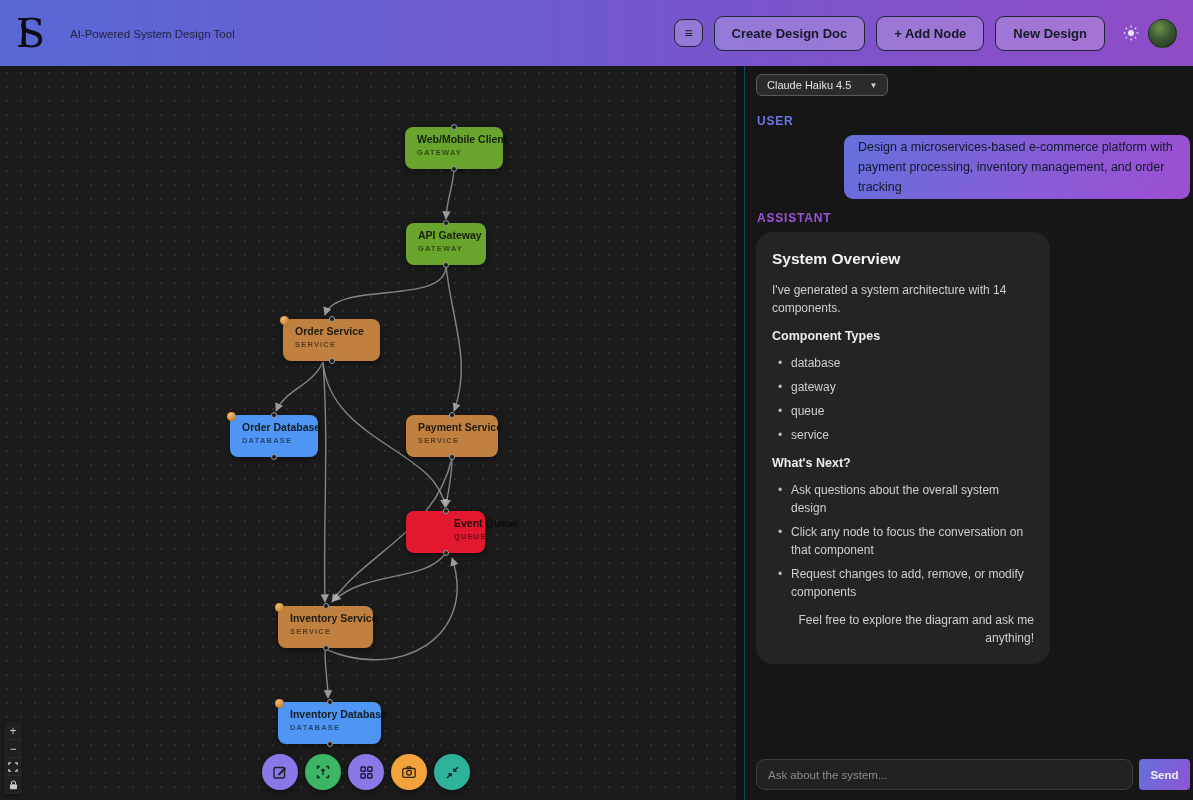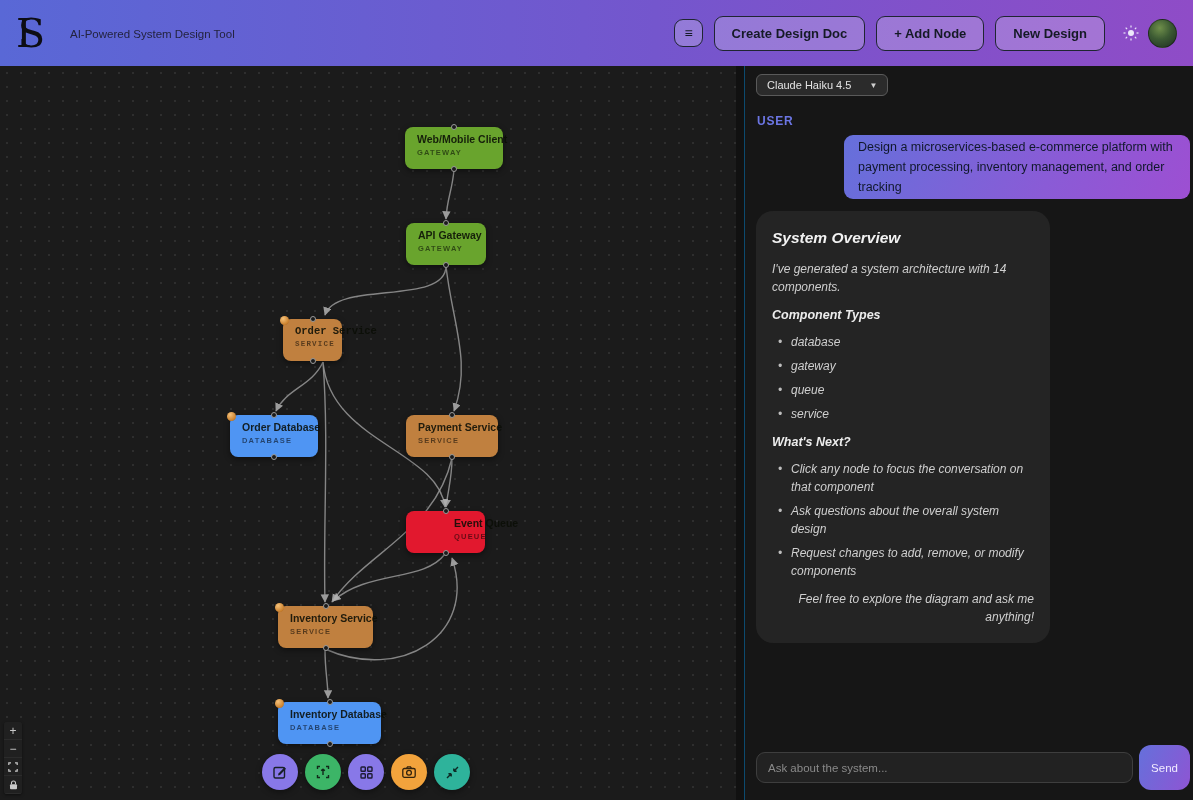--- a/index.html
+++ b/index.html
@@ -71,34 +71,34 @@
     font-size:11px; cursor:pointer; min-width:112px; justify-content:space-between; }
   .model-caret { font-size:8px; color:#cfcfcf; }
   .messages { flex:1; overflow-y:auto; padding:8px 11px 0 11px; }
   .role-label { font-size:12px; font-weight:700; letter-spacing:.8px; margin:4px 0 7px 1px; }
   .role-user { color:#6c76e4; }
   .role-assistant { color:#9b55d8; }
   .user-bubble { margin-left:88px; background:linear-gradient(115deg,#6570db 0%,#8a5bd6 60%,#9d4fd2 100%);
     border-radius:9px; padding:2px 14px; color:#10182b; font-size:12.5px; line-height:1.6;
     margin-bottom:12px; }
   .assistant-card { width:294px; background:#242424; border-radius:17px; padding:15px 16px;
-    color:#cfcfcf; font-size:12px; line-height:1.5; margin-bottom:12px;font-style:italic; }
+    color:#cfcfcf; font-size:12px; line-height:1.5; margin-bottom:12px; }
   .assistant-card h2 { color:#f2f2f2; font-size:15.5px; font-weight:700; margin-bottom:11px; }
   .assistant-card p { margin-bottom:10px; }
   .assistant-card h3 { color:#ededed; font-size:12.5px; font-weight:700; margin-bottom:8px; }
   .assistant-card ul { list-style:none; margin:0 0 10px 6px; }
   .assistant-card li { position:relative; padding-left:13px; margin-bottom:6px; }
   .assistant-card li::before { content:"•"; position:absolute; left:0; color:#bdbdbd; }
   .input-row { display:flex; gap:6px; padding:10px 11px 10px 11px; align-items:center; }
   .chat-input { flex:1; height:31px; background:#222; border:1px solid #3e3e3e;
     border-radius:9px; color:#ddd; font-size:11.5px; padding:0 11px; outline:none;
     font-family:"Liberation Sans", sans-serif; }
   .chat-input::placeholder { color:#8a8a8a; }
-  .send-btn { width:51px; height:45px; border:none; border-radius:12px; cursor:pointer;
-    background:linear-gradient(115deg,#6570db,#8e55d3); color:#f2ecff; font-weight:400;
+  .send-btn { width:51px; height:31px; border:none; border-radius:4px; cursor:pointer;
+    background:linear-gradient(115deg,#6570db,#8e55d3); color:#f2ecff; font-weight:700;
     font-size:11.5px; font-family:"Liberation Sans", sans-serif; }
 </style>
 </head>
 <body>
 
 <div class="app">
 
   <div class="header">
     <div class="logo">IS</div>
     <div class="title-block">
@@ -154,21 +154,21 @@
           <div class="n-type">GATEWAY</div>
           <div class="handle top"></div>
           <div class="handle bottom"></div>
         </div>
         <div class="node" style="left: 406px; top: 157px; width: 80px; background: rgb(105, 164, 45);">
           <div class="n-title">API Gateway</div>
           <div class="n-type">GATEWAY</div>
           <div class="handle top"></div>
           <div class="handle bottom"></div>
         </div>
-        <div class="node" style="left: 283px; top: 253px; width: 59px; background: rgb(192, 128, 63); font-family: Liberation Mono, monospace;">
+        <div class="node" style="left: 283px; top: 253px; width: 97px; background: rgb(192, 128, 63);">
           <div class="n-title">Order Service</div>
           <div class="n-type">SERVICE</div>
           <div class="handle top"></div>
           <div class="handle bottom"></div>
           <div class="n-marker"></div>
         </div>
         <div class="node" style="left: 230px; top: 349px; width: 88px; background: rgb(79, 149, 243);">
           <div class="n-title">Order Database</div>
           <div class="n-type">DATABASE</div>
           <div class="handle top"></div>
@@ -261,34 +261,35 @@
       <div class="model-select">
         <span>Claude Haiku 4.5</span>
         <span class="model-caret">▼</span>
       </div>
     </div>
 
     <div class="messages">
       <div class="role-label role-user">USER</div>
       <div class="user-bubble">Design a microservices-based e-commerce platform with payment processing, inventory management, and order tracking</div>
 
+      <div class="role-label role-assistant">ASSISTANT</div>
       <div class="assistant-card">
         <h2>System Overview</h2>
         <p>I've generated a system architecture with 14 components.</p>
         <h3>Component Types</h3>
         <ul id="component-types-list">
             <li>database</li>
             <li>gateway</li>
             <li>queue</li>
             <li>service</li>
           </ul>
         <h3>What's Next?</h3>
         <ul id="whats-next-list">
+            <li>Ask questions about the overall system design</li>
             <li>Click any node to focus the conversation on that component</li>
-            <li>Ask questions about the overall system design</li>
             <li>Request changes to add, remove, or modify components</li>
           </ul>
         <p style="margin-bottom:2px;text-align:right;">Feel free to explore the diagram and ask me anything!</p>
       </div>
     </div>
 
     <div class="input-row">
       <input class="chat-input" placeholder="Ask about the system..." style="">
       <button class="send-btn">Send</button>
     </div>

